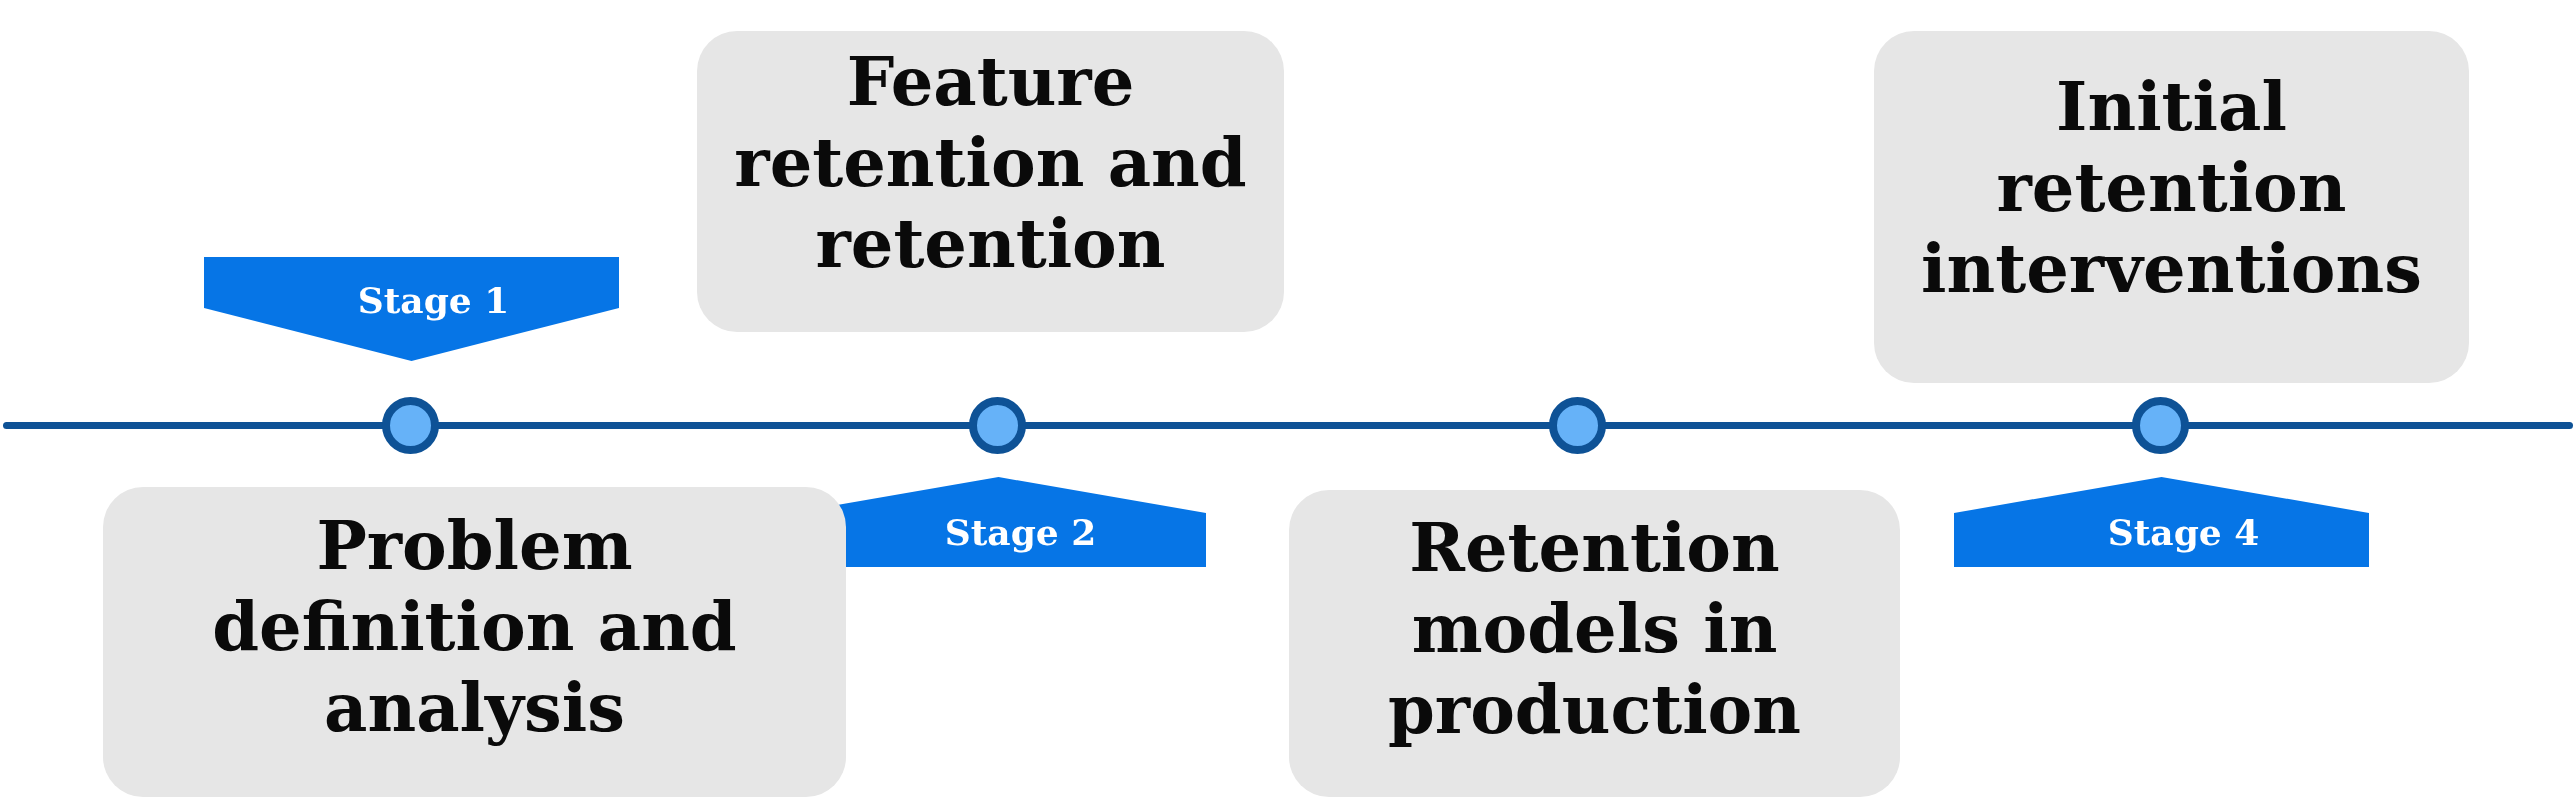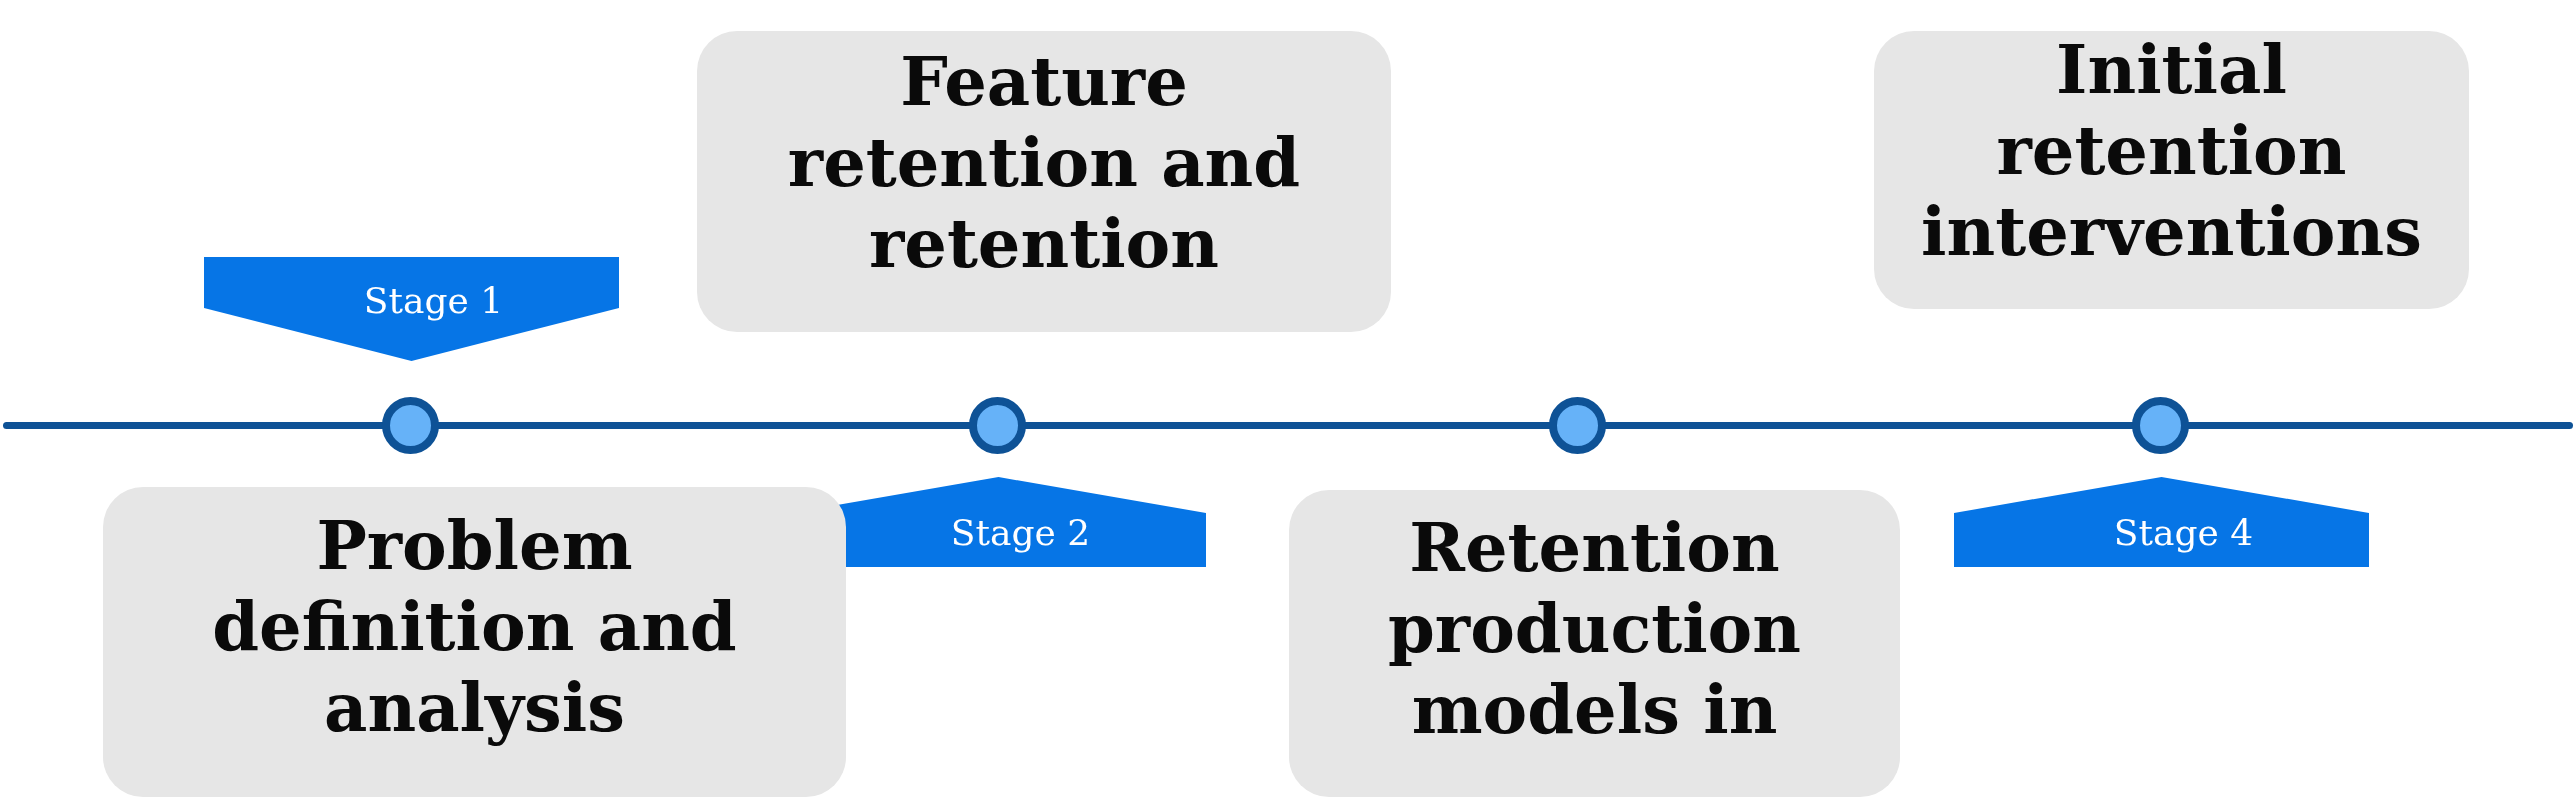--- a/index.html
+++ b/index.html
@@ -54,21 +54,21 @@
   .arrow-3 { left:1371px; }
   .arrow-4 { left:1954px; }
 
   .stage-label {
     position:absolute;
     left:0; right:0;
     text-align:center;
     color:var(--stage-label-text, #ffffff);
     font-size:36px;
     line-height:41px;
-    font-weight:normal;
+    font-weight:bold;
     padding-left:44px;
   }
   .arrow.down .stage-label { top:23px; }
   .arrow.up   .stage-label { top:35px; }
 
   
   .phase-box {
     position:absolute;
     box-sizing:border-box;
     background:var(--box-gray, #E6E6E6);
@@ -78,23 +78,23 @@
     justify-content:center;
     align-items:center;
     text-align:center;
     color:var(--box-text, #0A0A0A);
     font-weight:bold;
     font-size:67px;
     line-height:81px;
   }
   .phase-box .line { display:block; }
   .box-1 { left:103px;  top:487px; width:743px; height:310px; padding-bottom:32px; }
-  .box-2 { left:697px; top:31px;  width:694px; height:301px; padding-bottom:39px; }
+  .box-2 { left:697px; top:31px;  width:587px; height:301px; padding-bottom:39px; }
   .box-3 { left:1289px; top:490px; width:611px; height:307px; padding-bottom:30px; }
-  .box-4 { left:1874px; top:31px;  width:595px; height:278px; padding-bottom:39px; }
+  .box-4 { left:1874px; top:31px;  width:595px; height:352px; padding-bottom:39px; }
 </style>
 </head>
 <body>
 
 <div id="canvas">
 
   <div class="timeline-line"></div>
 
   <div class="arrow down arrow-1">
     <div class="stage-label">Stage 1</div>
@@ -121,22 +121,22 @@
   </div>
 
   <div class="phase-box box-2">
     <span class="line">Feature</span>
     <span class="line">retention and</span>
     <span class="line">retention</span>
   </div>
 
   <div class="phase-box box-3">
     <span class="line">Retention</span>
+    <span class="line">models in</span>
     <span class="line">production</span>
-    <span class="line">models in</span>
   </div>
 
   <div class="phase-box box-4">
     <span class="line">Initial</span>
     <span class="line">retention</span>
     <span class="line">interventions</span>
   </div>
 
 </div>
 

